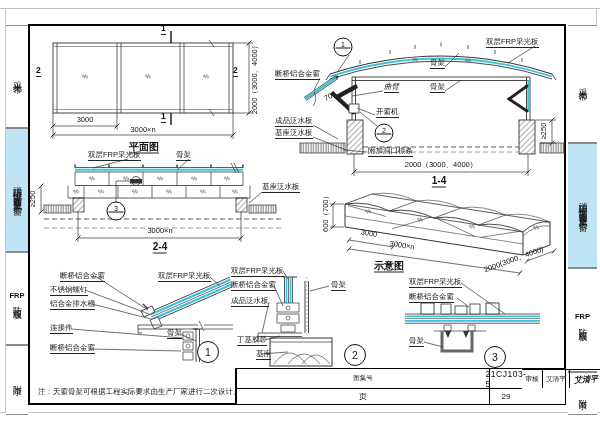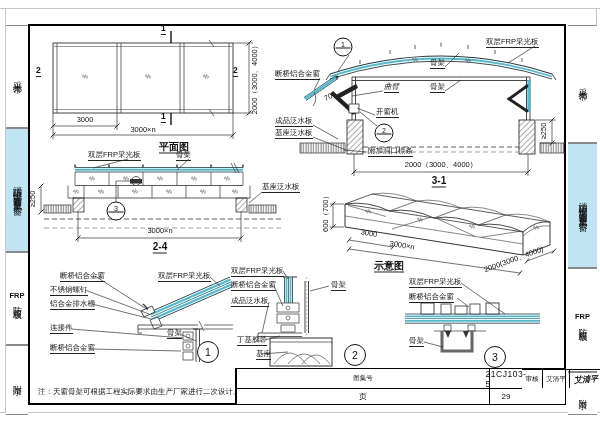--- a/index.html
+++ b/index.html
@@ -441,32 +441,32 @@
 </svg>
 
 <div style="position:absolute;left:0;top:0;width:600px;height:426px;">
     <span class="lbl mk u" style="left: 161px; top: 24px;">1</span>
     <span class="lbl mk u" style="left: 161px; top: 112px;">1</span>
     <span class="lbl mk u" style="left: 36px; top: 66px;">2</span>
     <span class="lbl mk u" style="left: 233px; top: 66px;">2</span>
     <span class="lbl c" style="left: 85px; top: 120px;">3000</span>
     <span class="lbl c" style="left: 143px; top: 130px;">3000×n</span>
     <span class="lbl v" style="left: 255px; top: 78px;">2000（3000、4000）</span>
-    <span class="lbl c big u" style="left: 144px; top: 147px; margin-left: 30px;">平面图</span>
+    <span class="lbl c big u" style="left: 144px; top: 147px;">平面图</span>
     <span class="lbl sym" style="left: 85px; top: 77px;">%</span>
     <span class="lbl sym" style="left: 148px; top: 77px;">%</span>
     <span class="lbl sym" style="left: 206px; top: 77px;">%</span>
     <span class="lbl u" style="left: 486px; top: 38px;">双层FRP采光板</span>
     <span class="lbl u" style="left: 430px; top: 59px;">骨架</span>
     <span class="lbl u" style="left: 430px; top: 83px;">骨架</span>
     <span class="lbl u" style="left: 384px; top: 83px; font-style: italic;">曲臂</span>
     <span class="lbl u" style="left: 376px; top: 108px;">开窗机</span>
     <span class="lbl u" style="left: 368px; top: 147px;">附加洞口檩条</span>
     <span class="lbl c" style="left: 441px; top: 165px;">2000（3000、4000）</span>
-    <span class="lbl c big u" style="left: 439px; top: 181px;">3-1</span>
+    <span class="lbl c big u" style="left: 439px; top: 181px;">1-4</span>
     <span class="lbl v" style="left: 544px; top: 131px;">≥250</span>
     <span class="lbl u" style="left: 275px; top: 70px;">断桥铝合金窗</span>
     <span class="lbl u" style="left: 275px; top: 117px;">成品泛水板</span>
     <span class="lbl u" style="left: 275px; top: 129px;">基座泛水板</span>
     <span class="lbl rm25" style="left: 330px; top: 97px;">70°</span>
     <span class="lbl sym" style="left: 415px; top: 60px;">%</span>
     <span class="lbl sym" style="left: 468px; top: 61px;">%</span>
     <span class="lbl u" style="left: 88px; top: 151px;">双层FRP采光板</span>
     <span class="lbl u" style="left: 176px; top: 151px;">骨架</span>
     <span class="lbl u" style="left: 262px; top: 183px;">基座泛水板</span>

